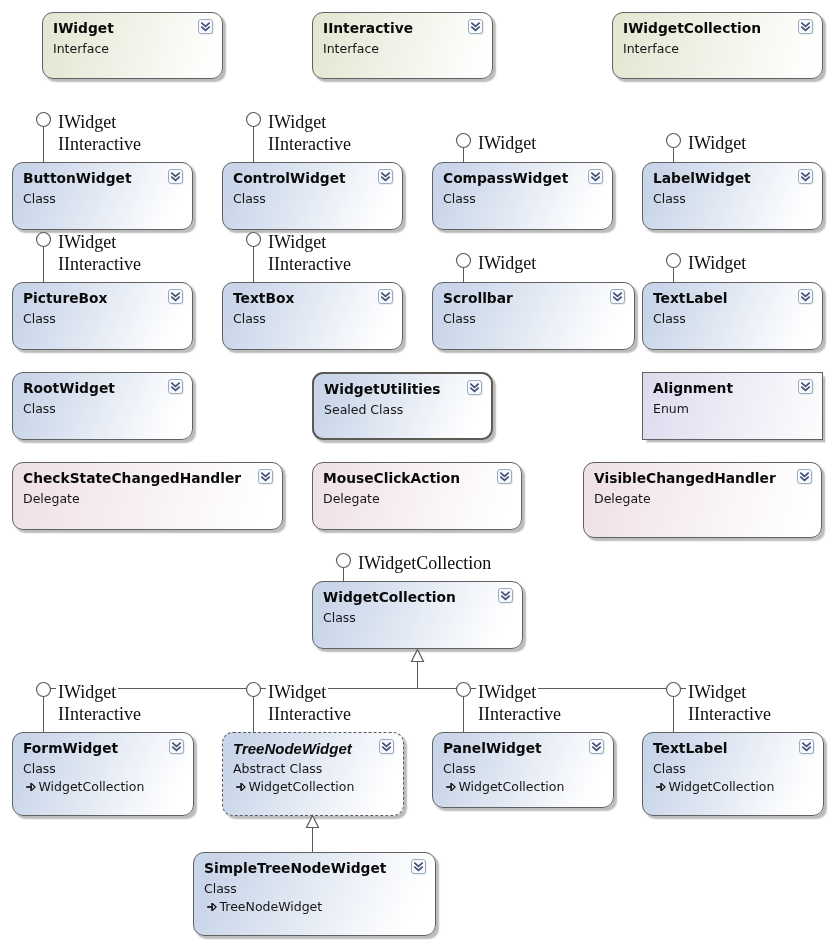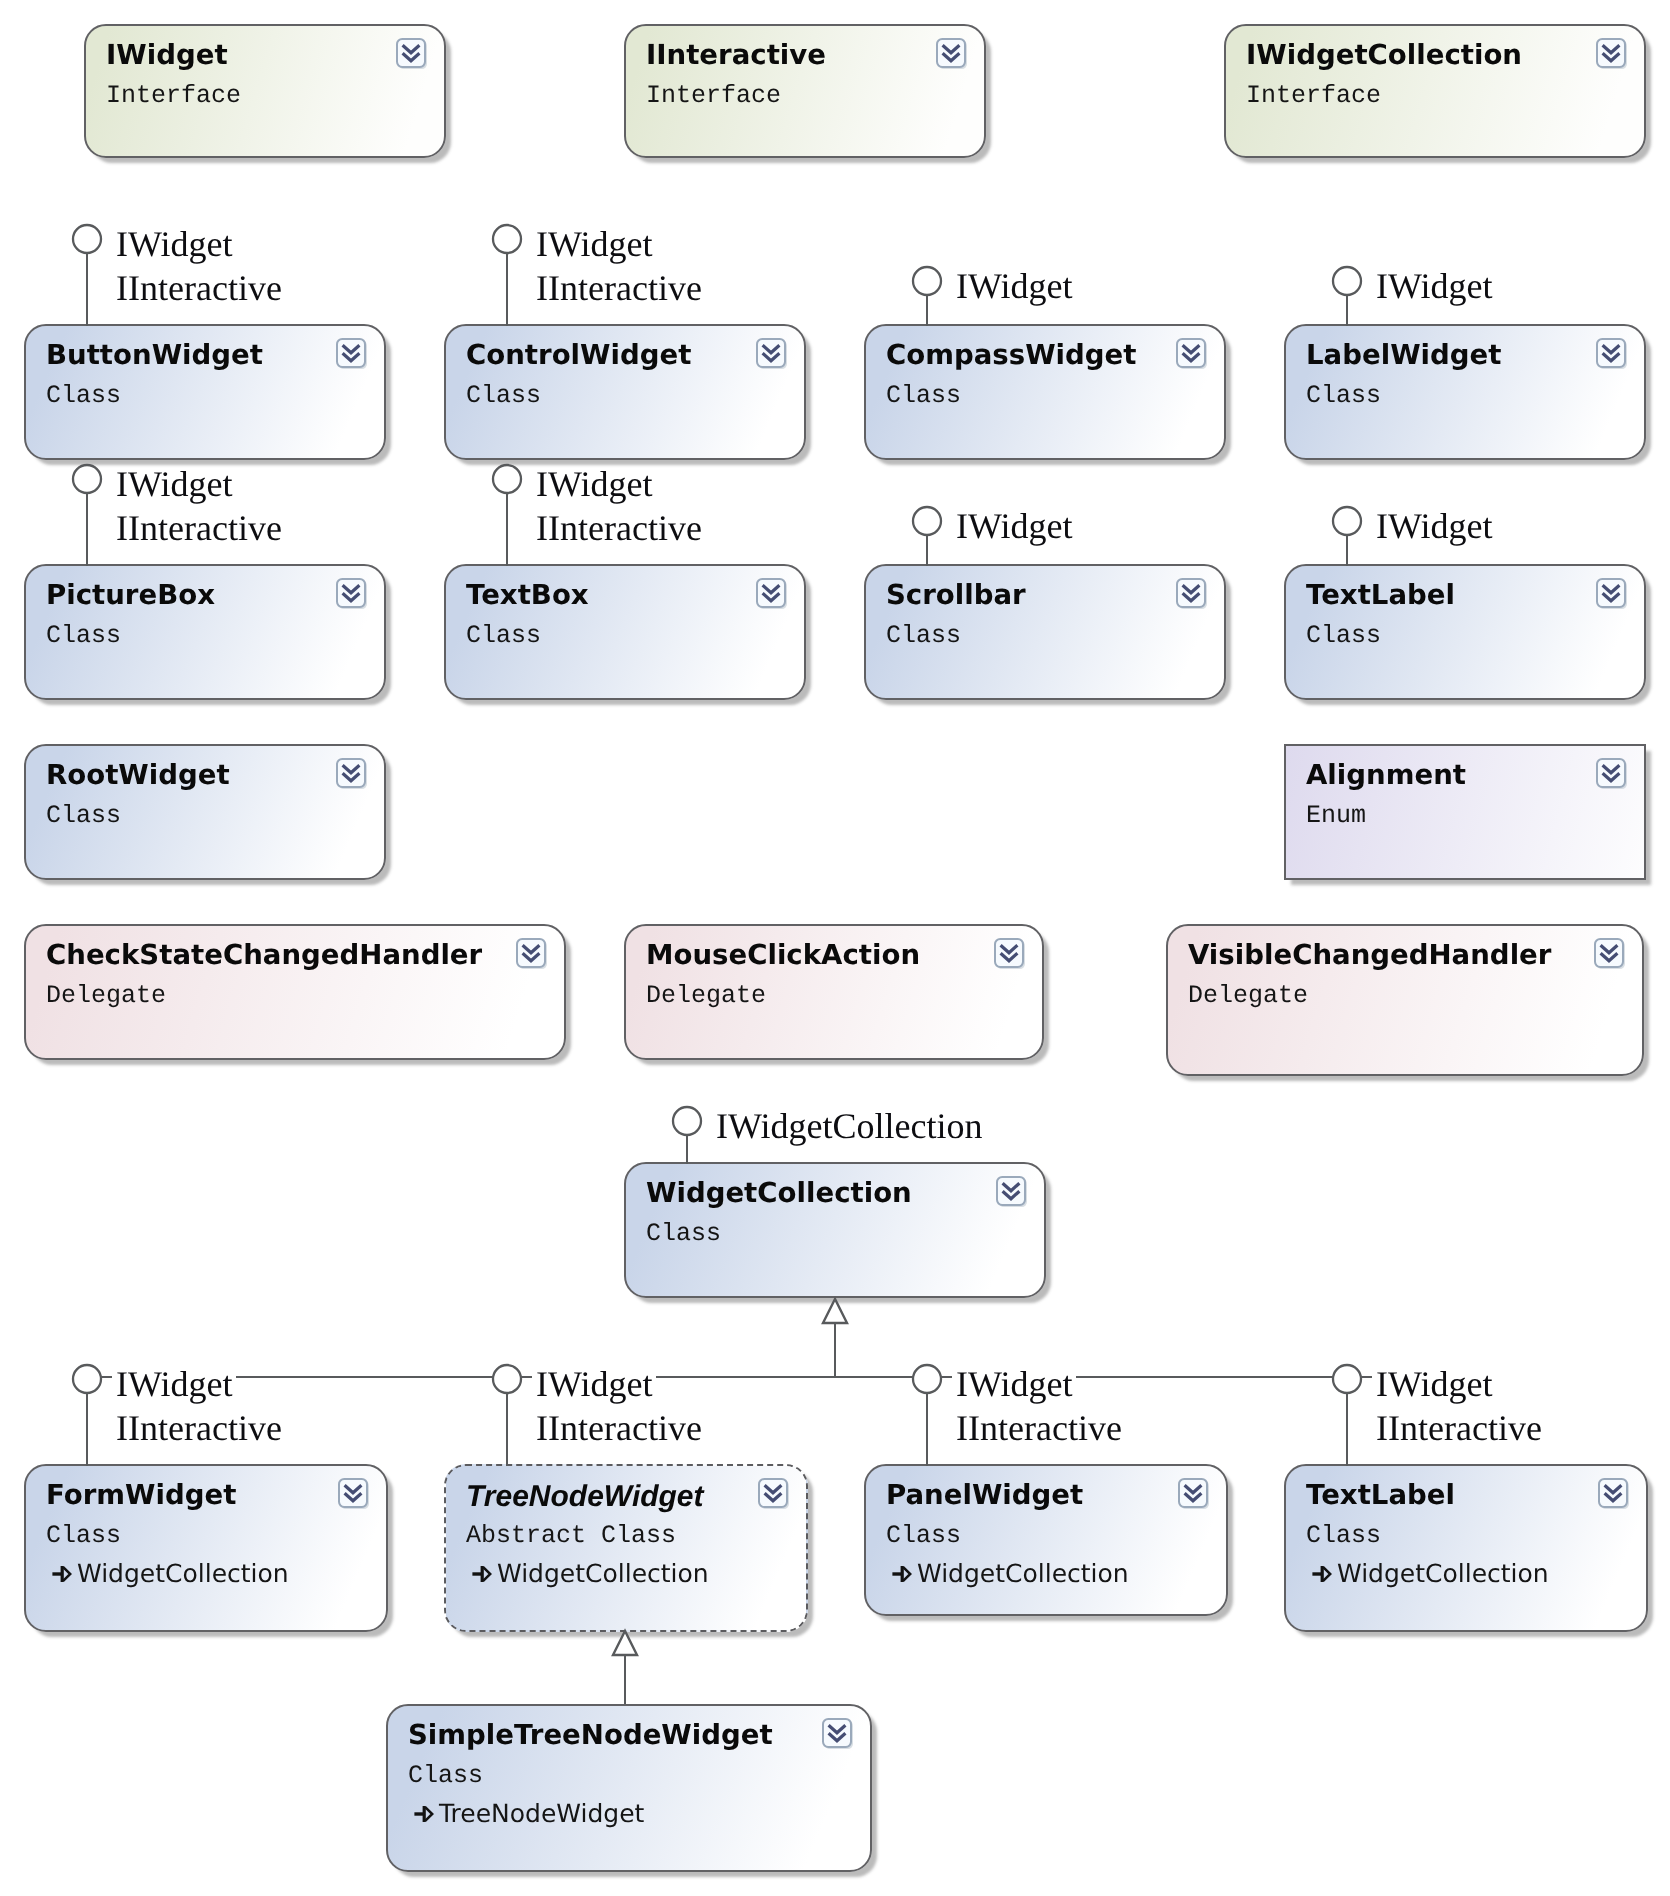--- a/index.html
+++ b/index.html
@@ -12,21 +12,21 @@
 
   .node{position:absolute;box-sizing:border-box;border:1px solid #616164;border-radius:11px;z-index:2;
         box-shadow:3px 3px 1.5px -0.5px rgba(105,105,105,0.45);}
   .node.sq{border-radius:0;}
   .node.abstract{border-style:dashed;border-color:#5b5b5e;border-width:1px;}
   .node.sealed{border-width:2px;border-color:#5a5b54;}
 
   .t-name{position:absolute;left:10px;top:6.5px;font-weight:bold;font-size:13.8px;color:#0a0a0a;
           white-space:nowrap;}
   .t-name.ital{font-style:italic;font-family:"Liberation Sans",sans-serif;font-size:15px;}
-  .t-kind{position:absolute;left:10px;top:28px;font-size:12.5px;color:#151515;white-space:nowrap;font-family:Liberation Mono, monospace;}
+  .t-kind{position:absolute;left:10px;top:28px;font-size:12.5px;color:#151515;white-space:nowrap;}
   .t-base{position:absolute;left:11.5px;top:46px;font-size:12.5px;color:#151515;white-space:nowrap;}
   .t-base .bi{display:inline-block;width:14px;}
 
   .chev{position:absolute;right:8px;top:5.5px;width:16px;height:16px;}
 
   .lbl{position:absolute;z-index:8;font-family:"Liberation Serif",serif;font-size:18px;color:#0d0d11;
        white-space:nowrap;line-height:16px;background:#ffffff;padding:0 2px 0 2px;}
 </style>
 </head>
 <body>
@@ -148,21 +148,21 @@
     <div class="node class" style="left: 222px; top: 282px; width: 181px; height: 68px; background: linear-gradient(113deg, rgb(201, 213, 233) 0%, rgb(201, 213, 233) 10%, rgb(255, 255, 255) 88%, rgb(255, 255, 255) 100%); padding-left: 40px;">
       <div class="t-name">TextBox</div>
       <div class="t-kind">Class</div>
       <div class="chev"><svg viewBox="0 0 16 16" width="16" height="16">
           <rect x="1.3" y="1.3" width="14.2" height="14.2" rx="2.6" ry="2.6" fill="#b9c4ce" opacity="0.55"></rect>
           <rect x="0.5" y="0.5" width="14" height="14" rx="2.6" ry="2.6" fill="#f6fafe" stroke="#9aa9bb" stroke-width="1"></rect>
           <path d="M3.3 3.6 L7.5 7.4 L11.7 3.6" fill="none" stroke="#454d73" stroke-width="1.6" stroke-linecap="butt" stroke-linejoin="miter"></path>
           <path d="M3.3 7.6 L7.5 11.4 L11.7 7.6" fill="none" stroke="#454d73" stroke-width="1.6" stroke-linecap="butt" stroke-linejoin="miter"></path>
         </svg></div>
     </div>
-    <div class="node class" style="left: 432px; top: 282px; width: 181px; height: 68px; background: linear-gradient(113deg, rgb(201, 213, 233) 0%, rgb(201, 213, 233) 10%, rgb(255, 255, 255) 88%, rgb(255, 255, 255) 100%);">
+    <div class="node class" style="left: 432px; top: 282px; width: 203px; height: 68px; background: linear-gradient(113deg, rgb(201, 213, 233) 0%, rgb(201, 213, 233) 10%, rgb(255, 255, 255) 88%, rgb(255, 255, 255) 100%);">
       <div class="t-name">Scrollbar</div>
       <div class="t-kind">Class</div>
       <div class="chev"><svg viewBox="0 0 16 16" width="16" height="16">
           <rect x="1.3" y="1.3" width="14.2" height="14.2" rx="2.6" ry="2.6" fill="#b9c4ce" opacity="0.55"></rect>
           <rect x="0.5" y="0.5" width="14" height="14" rx="2.6" ry="2.6" fill="#f6fafe" stroke="#9aa9bb" stroke-width="1"></rect>
           <path d="M3.3 3.6 L7.5 7.4 L11.7 3.6" fill="none" stroke="#454d73" stroke-width="1.6" stroke-linecap="butt" stroke-linejoin="miter"></path>
           <path d="M3.3 7.6 L7.5 11.4 L11.7 7.6" fill="none" stroke="#454d73" stroke-width="1.6" stroke-linecap="butt" stroke-linejoin="miter"></path>
         </svg></div>
     </div>
     <div class="node class" style="left: 642px; top: 282px; width: 181px; height: 68px; background: linear-gradient(113deg, rgb(201, 213, 233) 0%, rgb(201, 213, 233) 10%, rgb(255, 255, 255) 88%, rgb(255, 255, 255) 100%);">
@@ -171,20 +171,30 @@
       <div class="chev"><svg viewBox="0 0 16 16" width="16" height="16">
           <rect x="1.3" y="1.3" width="14.2" height="14.2" rx="2.6" ry="2.6" fill="#b9c4ce" opacity="0.55"></rect>
           <rect x="0.5" y="0.5" width="14" height="14" rx="2.6" ry="2.6" fill="#f6fafe" stroke="#9aa9bb" stroke-width="1"></rect>
           <path d="M3.3 3.6 L7.5 7.4 L11.7 3.6" fill="none" stroke="#454d73" stroke-width="1.6" stroke-linecap="butt" stroke-linejoin="miter"></path>
           <path d="M3.3 7.6 L7.5 11.4 L11.7 7.6" fill="none" stroke="#454d73" stroke-width="1.6" stroke-linecap="butt" stroke-linejoin="miter"></path>
         </svg></div>
     </div>
     <div class="node class" style="left: 12px; top: 372px; width: 181px; height: 68px; background: linear-gradient(113deg, rgb(201, 213, 233) 0%, rgb(201, 213, 233) 10%, rgb(255, 255, 255) 88%, rgb(255, 255, 255) 100%);">
       <div class="t-name">RootWidget</div>
       <div class="t-kind">Class</div>
+      <div class="chev"><svg viewBox="0 0 16 16" width="16" height="16">
+          <rect x="1.3" y="1.3" width="14.2" height="14.2" rx="2.6" ry="2.6" fill="#b9c4ce" opacity="0.55"></rect>
+          <rect x="0.5" y="0.5" width="14" height="14" rx="2.6" ry="2.6" fill="#f6fafe" stroke="#9aa9bb" stroke-width="1"></rect>
+          <path d="M3.3 3.6 L7.5 7.4 L11.7 3.6" fill="none" stroke="#454d73" stroke-width="1.6" stroke-linecap="butt" stroke-linejoin="miter"></path>
+          <path d="M3.3 7.6 L7.5 11.4 L11.7 7.6" fill="none" stroke="#454d73" stroke-width="1.6" stroke-linecap="butt" stroke-linejoin="miter"></path>
+        </svg></div>
+    </div>
+    <div class="node sealed" style="left: 312px; top: 372px; width: 181px; height: 68px; background: linear-gradient(113deg, rgb(201, 213, 233) 0%, rgb(201, 213, 233) 10%, rgb(255, 255, 255) 88%, rgb(255, 255, 255) 100%);">
+      <div class="t-name">WidgetUtilities</div>
+      <div class="t-kind">Sealed Class</div>
       <div class="chev"><svg viewBox="0 0 16 16" width="16" height="16">
           <rect x="1.3" y="1.3" width="14.2" height="14.2" rx="2.6" ry="2.6" fill="#b9c4ce" opacity="0.55"></rect>
           <rect x="0.5" y="0.5" width="14" height="14" rx="2.6" ry="2.6" fill="#f6fafe" stroke="#9aa9bb" stroke-width="1"></rect>
           <path d="M3.3 3.6 L7.5 7.4 L11.7 3.6" fill="none" stroke="#454d73" stroke-width="1.6" stroke-linecap="butt" stroke-linejoin="miter"></path>
           <path d="M3.3 7.6 L7.5 11.4 L11.7 7.6" fill="none" stroke="#454d73" stroke-width="1.6" stroke-linecap="butt" stroke-linejoin="miter"></path>
         </svg></div>
     </div>
     <div class="node enum sq" style="left: 642px; top: 372px; width: 181px; height: 68px; background: linear-gradient(105deg, rgb(222, 218, 238) 0%, rgb(253, 253, 254) 100%);">
       <div class="t-name">Alignment</div>
       <div class="t-kind">Enum</div>

